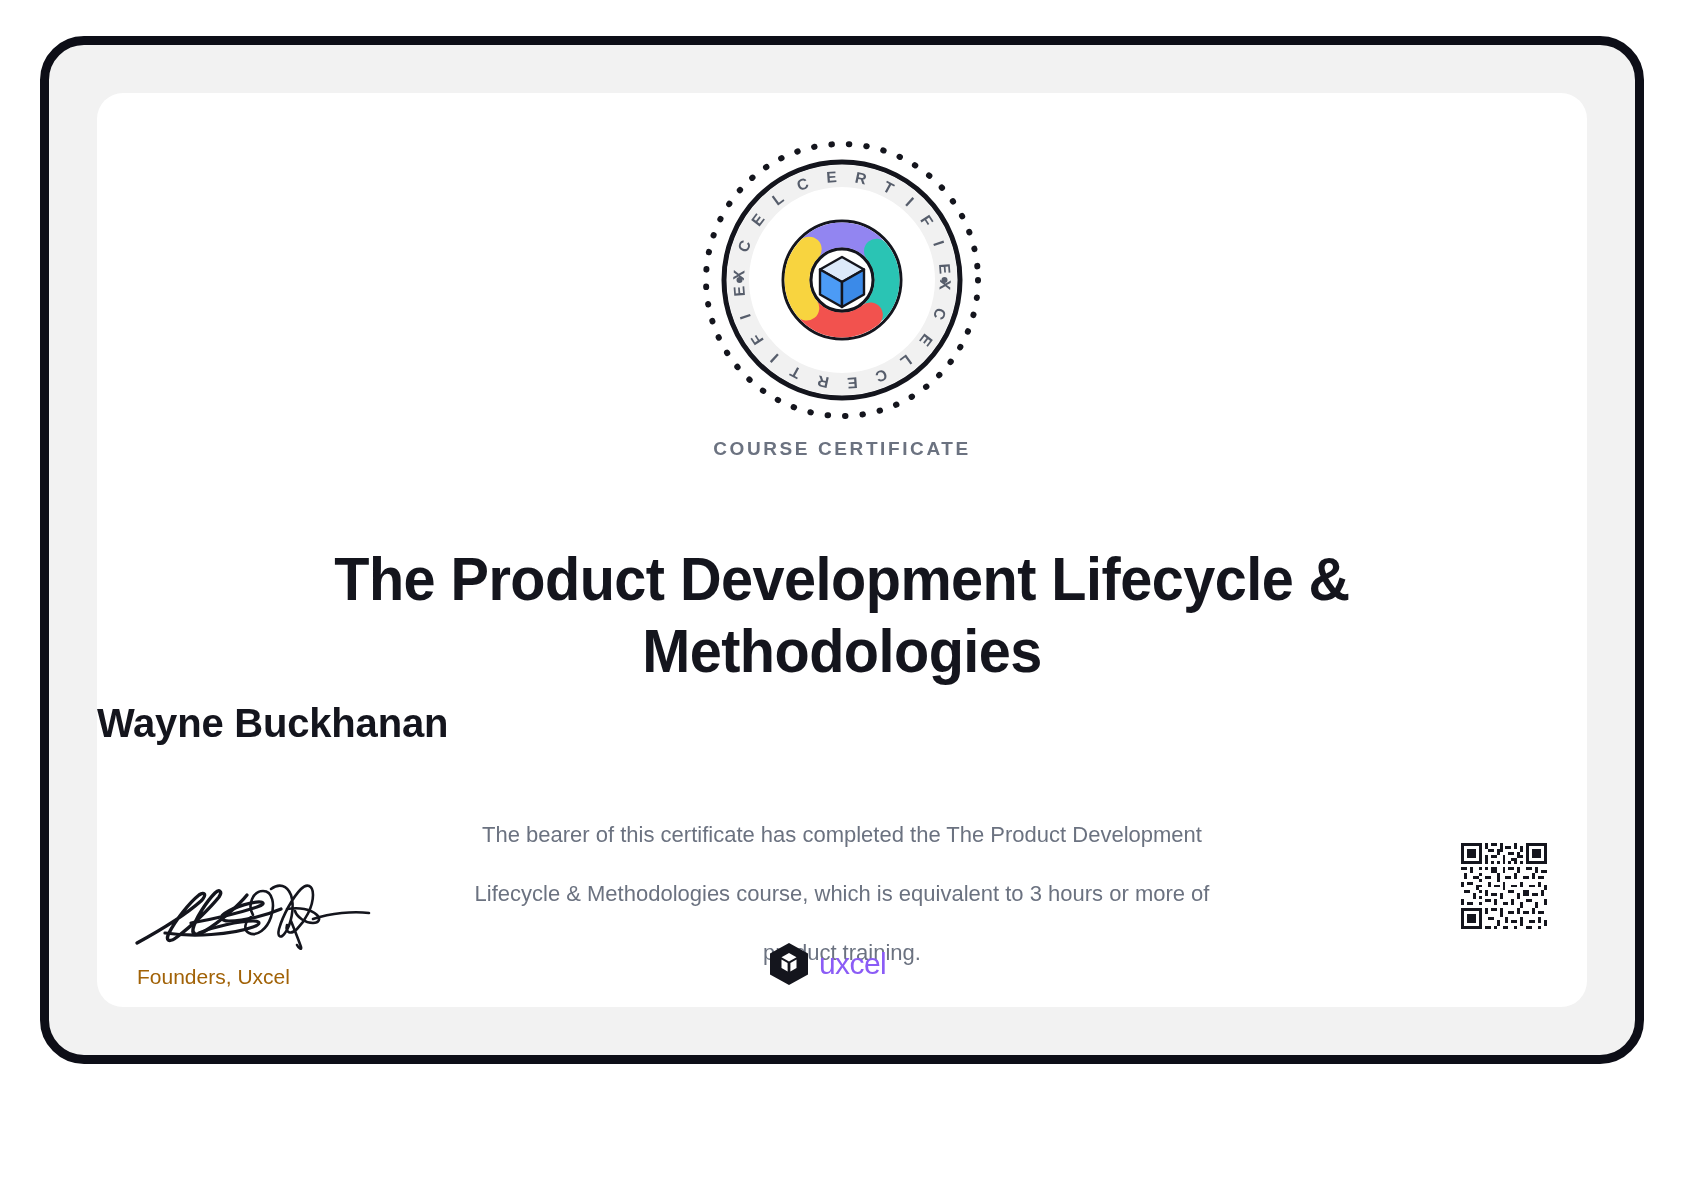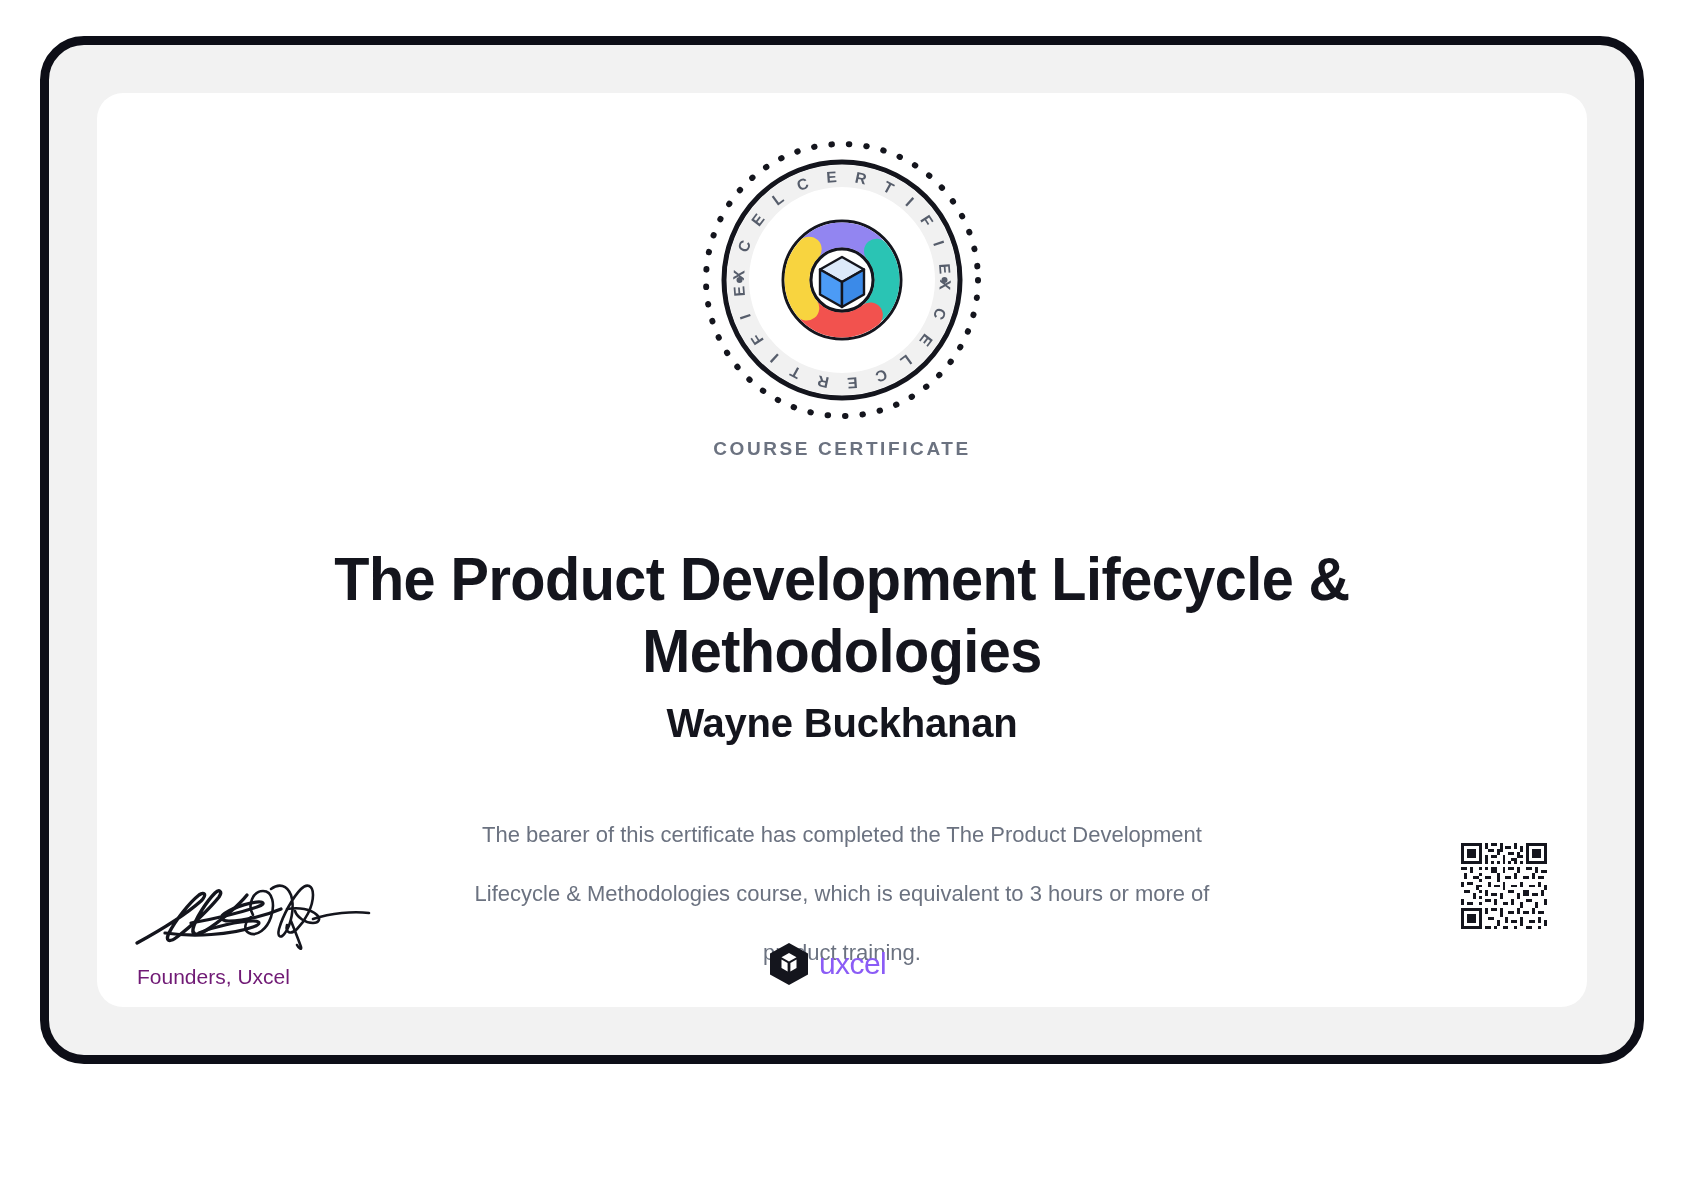--- a/index.html
+++ b/index.html
@@ -73,21 +73,21 @@
     color: #14151d;
     font-stretch: condensed;
     letter-spacing: -0.6px;
     transform: scaleX(0.93);
   }
 
   .recipient-name {
     position: absolute;
     left: 0; right: 0;
     top: 608px;
-    text-align: center;
+    text-align: left;
     font-size: 40px;
     font-weight: bold;
     color: #14151d;
     letter-spacing: -0.2px;
   }
 
   .blurb {
     position: absolute;
     left: 50%;
     top: 690px;
@@ -103,21 +103,21 @@
   .signature-block {
     position: absolute;
     left: 40px;
     bottom: 18px;
     width: 340px;
   }
   .signature-svg { display: block; width: 300px; height: 74px; margin-left: -6px; }
   .signature-caption {
     margin-top: 10px;
     font-size: 21px;
-    color: #701a75;
+    color: #a16207;
     padding-left: 0px;
   }
 
   .brand-block {
     position: absolute;
     left: 50%;
     bottom: 22px;
     margin-left: -72px;
     display: flex;
     align-items: center;

